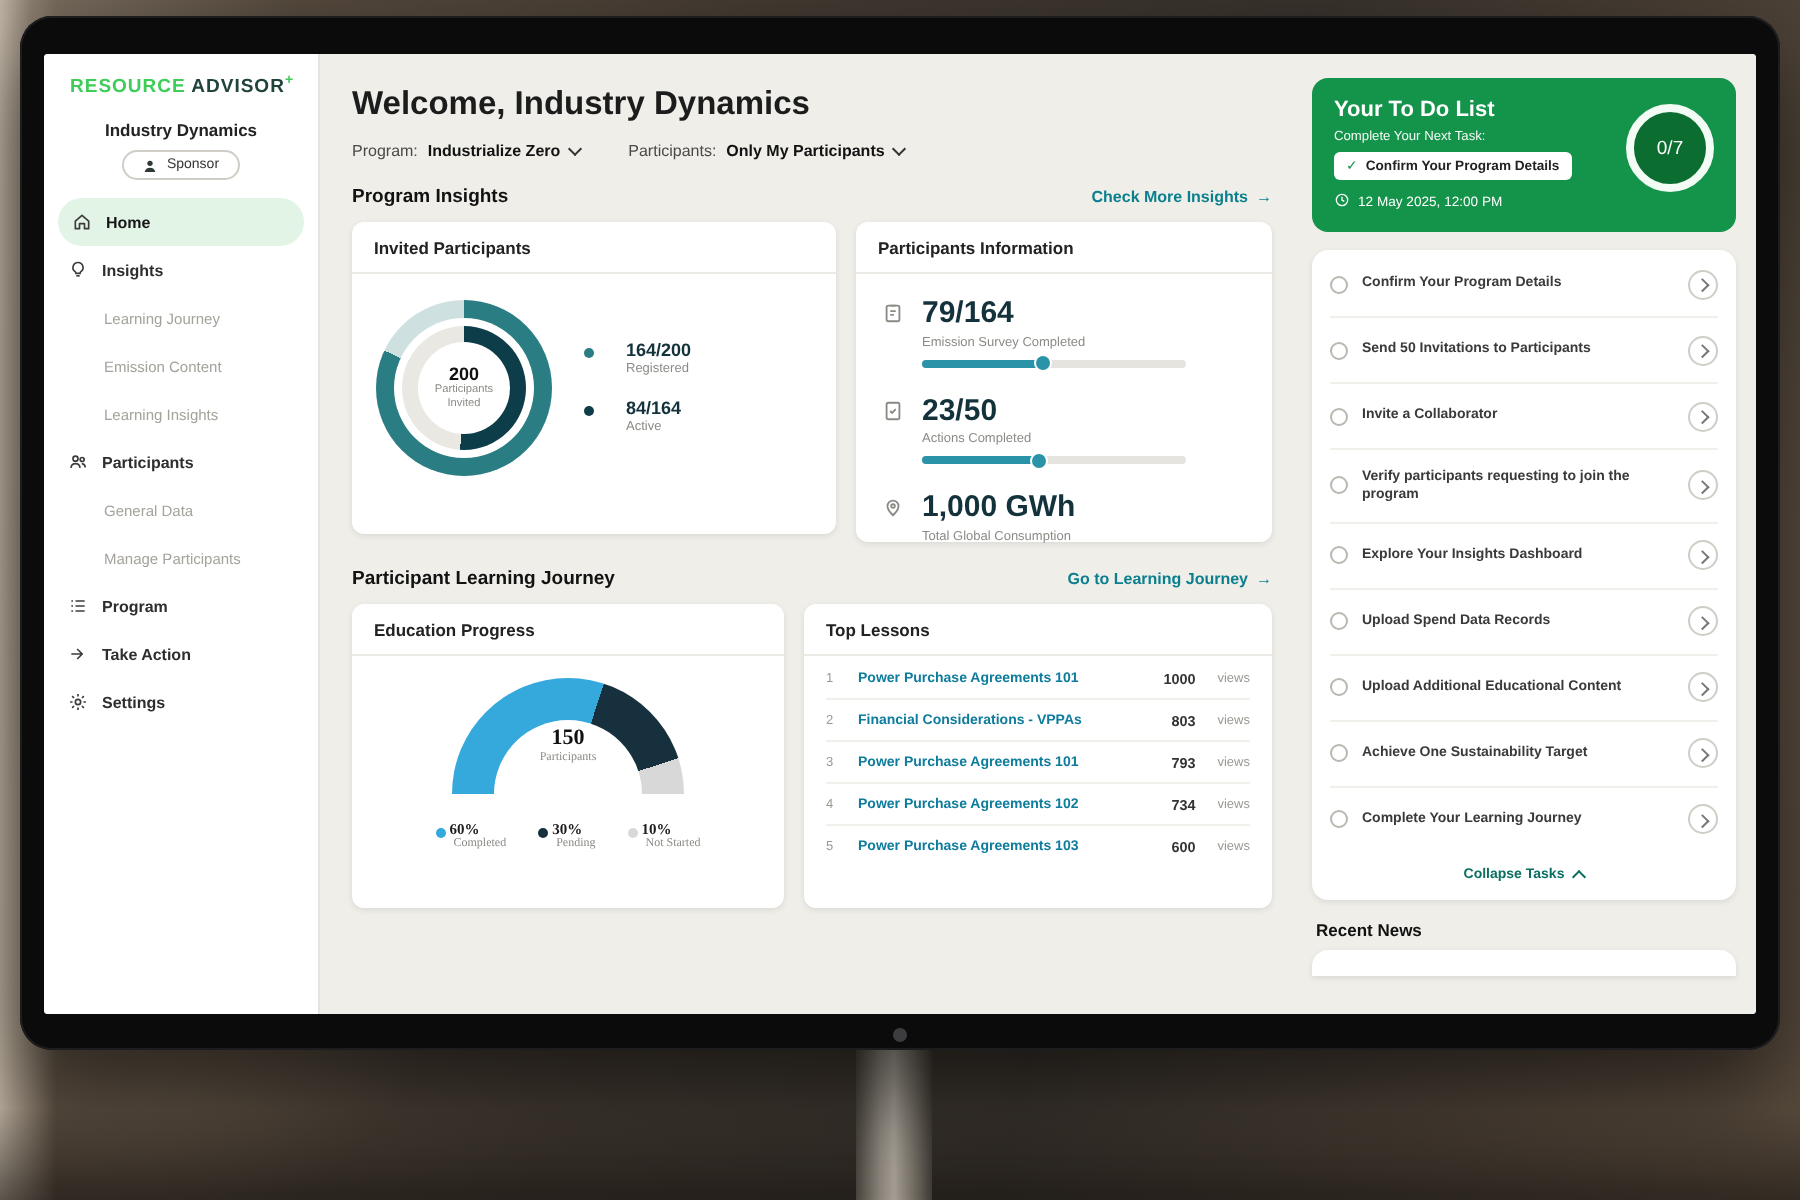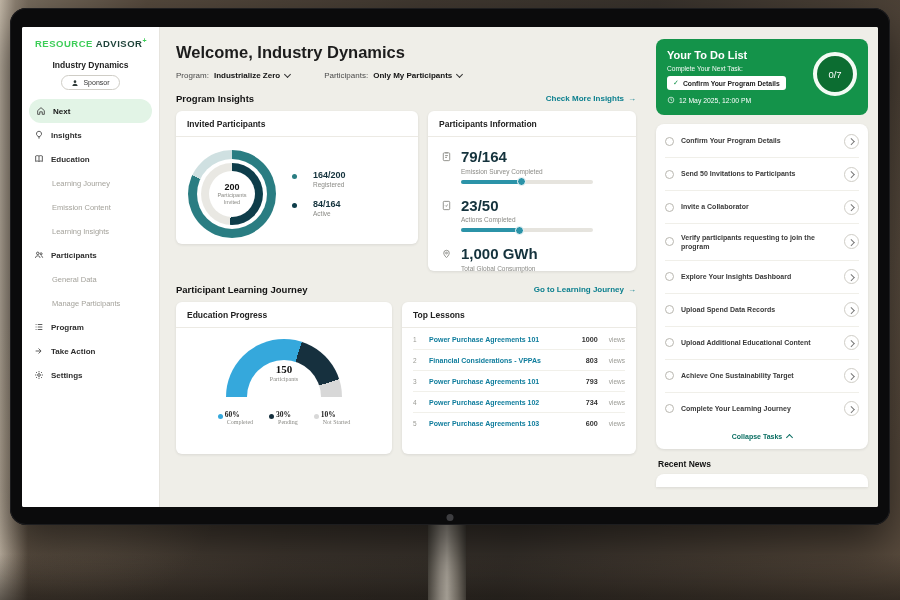--- a/index.html
+++ b/index.html
@@ -45,34 +45,34 @@
     font-size:8px;font-weight:bold;color:#2e2e2e;cursor:pointer;}
   .nav-item .nic{width:10px;height:10px;display:inline-flex;color:#3c3c3c;}
   .nav-item .nic svg{width:10px;height:10px;}
   .nav-item.active{background:#e2f4e6;border-radius:12px;margin:0 7px;padding:0 7px;color:#161616;}
   .nav-sub{display:flex;align-items:center;height:24px;padding-left:30px;
     font-size:7.5px;color:#a4a29b;cursor:pointer;}
 
   
   .main{flex:1;background:#efeee8;padding:8px 12px 0 16px;box-sizing:border-box;}
   .welcome{font-size:16.5px;font-weight:bold;color:#1c1c1c;margin:8px 0 9px;}
-  .filters{display:flex;gap:34px;align-items:center;}
+  .filters{display:flex;gap:24px;align-items:center;}
   .filter{display:flex;gap:5px;align-items:center;cursor:pointer;}
   .filter .lab{font-size:8px;color:#4a4a4a;}
   .filter .val{font-size:8px;font-weight:bold;color:#121212;}
   .chevron-down{width:4px;height:4px;border-right:1.3px solid #333;border-bottom:1.3px solid #333;
     transform:rotate(45deg);margin-top:-3px;}
   .section-row{display:flex;justify-content:space-between;align-items:center;margin-top:13px;margin-bottom:7px;}
   .section-title{font-size:9.5px;font-weight:bold;color:#121212;}
   .tlink{font-size:8px;font-weight:bold;color:#0b7f8e;display:flex;gap:4px;align-items:center;cursor:pointer;}
   .cards-row{display:flex;gap:10px;}
   .card{background:#fff;border-radius:6px;box-shadow:0 1px 3px rgba(0,0,0,.09);box-sizing:border-box;}
   .card-title{font-size:8.5px;font-weight:bold;color:#222;padding:8px 11px 7px;border-bottom:1px solid #eceae4;}
 
-  .card-invited{width:242px;height:133px;}
+  .card-invited{width:242px;height:156px;}
   .invited-body{display:flex;align-items:center;gap:16px;padding:13px 12px;}
   .donut{width:88px;height:88px;border-radius:50%;display:grid;place-items:center;}
   .donut-gap{width:70px;height:70px;border-radius:50%;background:#fff;display:grid;place-items:center;}
   .donut-inner{width:62px;height:62px;border-radius:50%;display:grid;place-items:center;}
   .donut-hole{width:46px;height:46px;border-radius:50%;background:#fff;display:grid;place-items:center;text-align:center;}
   .donut-val{font-size:9px;font-weight:bold;color:#111;line-height:1;}
   .donut-lab{font-size:5.6px;color:#8b8b86;line-height:1.2;padding:0 4px;}
   .legend{display:flex;flex-direction:column;gap:12px;}
   .legend-item{display:flex;gap:16px;align-items:flex-start;}
   .ldot{width:5px;height:5px;border-radius:50%;margin-top:3px;}
@@ -172,39 +172,30 @@
           </span>
           <span>Sponsor</span>
         </div>
         <nav class="nav">
           <div class="nav-item active">
             <span class="nic">
                 <svg viewBox="0 0 24 24">
                   <path d="M4 11 12 4l8 7v9h-5v-6h-6v6H4z" fill="none" stroke="currentColor" stroke-width="2" stroke-linejoin="round"></path>
                 </svg>
               </span>
-            <span>Next</span>
+            <span>Home</span>
           </div>
           <div class="nav-item">
             <span class="nic">
                 <svg viewBox="0 0 24 24">
                   <path d="M12 3a6 6 0 0 0-3.5 10.9c.8.6 1 1.4 1 2.1h5c0-.7.2-1.5 1-2.1A6 6 0 0 0 12 3z" fill="none" stroke="currentColor" stroke-width="2"></path>
                   <path d="M10 19h4" stroke="currentColor" stroke-width="2"></path>
                 </svg>
               </span>
             <span>Insights</span>
-          </div>
-          <div class="nav-item">
-            <span class="nic">
-                <svg viewBox="0 0 24 24">
-                  <path d="M4 5c2.5-1.5 5.5-1.5 8 0c2.5-1.5 5.5-1.5 8 0v13c-2.5-1.5-5.5-1.5-8 0c-2.5-1.5-5.5-1.5-8 0z" fill="none" stroke="currentColor" stroke-width="2"></path>
-                  <path d="M12 5v13" stroke="currentColor" stroke-width="2"></path>
-                </svg>
-              </span>
-            <span>Education</span>
           </div>
           <div class="nav-sub">
               <span>Learning Journey</span>
             </div>
           <div class="nav-sub">
               <span>Emission Content</span>
             </div>
           <div class="nav-sub">
               <span>Learning Insights</span>
             </div>

